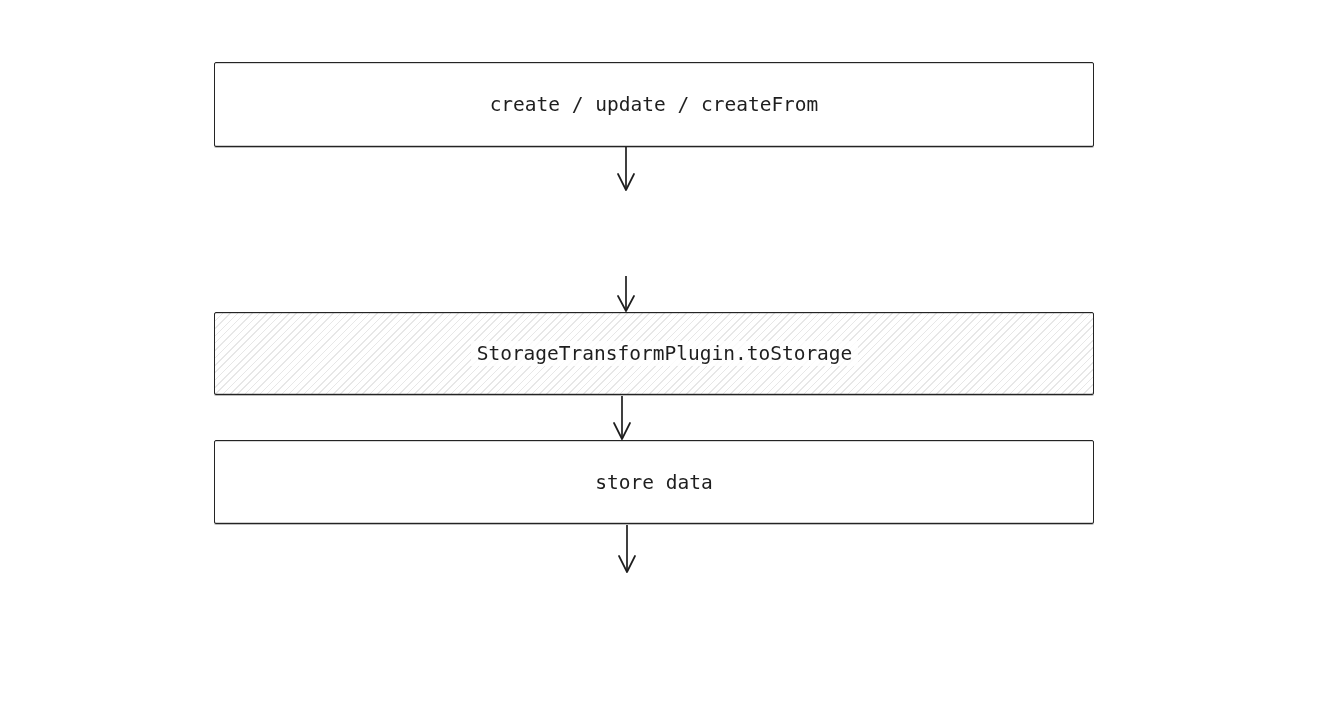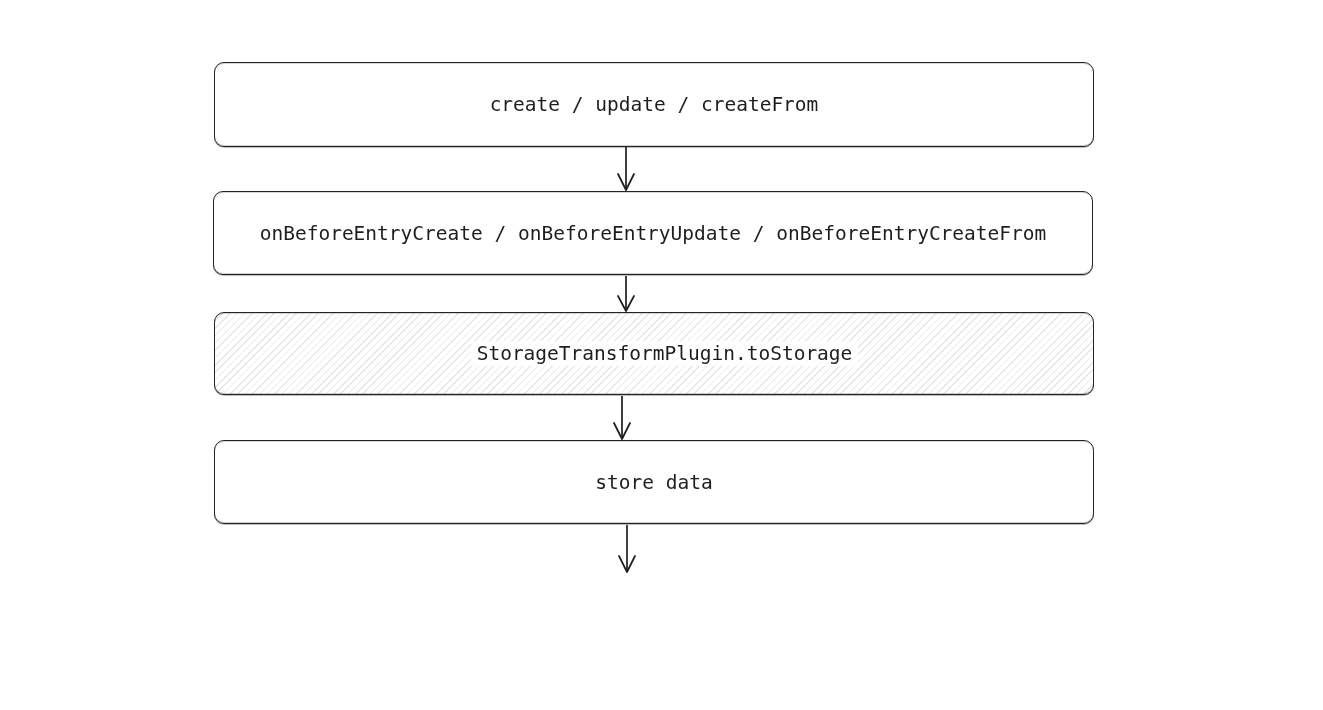--- a/index.html
+++ b/index.html
@@ -13,21 +13,21 @@
     height: 710px;
     background: #ffffff;
     overflow: hidden;
     font-family: "DejaVu Sans Mono", "Liberation Mono", monospace;
   }
   .node {
     position: absolute;
     width: 880px;
     box-sizing: border-box;
     border: 1.7px solid #242424;
-    border-radius: 10px;
+    border-radius: 2px;
     background: #ffffff;
     display: flex;
     align-items: center;
     justify-content: center;
     
     box-shadow:
       0 1px 0 rgba(36,36,36,0.30),
       inset 0 -1px 0 rgba(36,36,36,0.22),
       inset 0 1px 0 rgba(36,36,36,0.18);
   }
@@ -82,23 +82,20 @@
 
   <div class="node" id="node-1">
     <span class="node-label">create / update / createFrom</span>
   </div>
 
   <svg class="arrow" id="arrow-1" width="40" height="44" viewBox="0 0 40 44" aria-hidden="true">
     <line x1="20" y1="0" x2="20" y2="42"></line>
     <polyline points="12,27 20,43 28,27"></polyline>
   </svg>
 
-  <div class="node" id="node-2">
-    <span class="node-label">onBeforeEntryCreate / onBeforeEntryUpdate / onBeforeEntryCreateFrom</span>
-  </div>
 
   <svg class="arrow" id="arrow-2" width="40" height="36" viewBox="0 0 40 36" aria-hidden="true">
     <line x1="20" y1="0" x2="20" y2="34"></line>
     <polyline points="12,20 20,35 28,20"></polyline>
   </svg>
 
   <div class="node hatched" id="node-3">
     <span class="node-label">StorageTransformPlugin.toStorage</span>
   </div>
 

